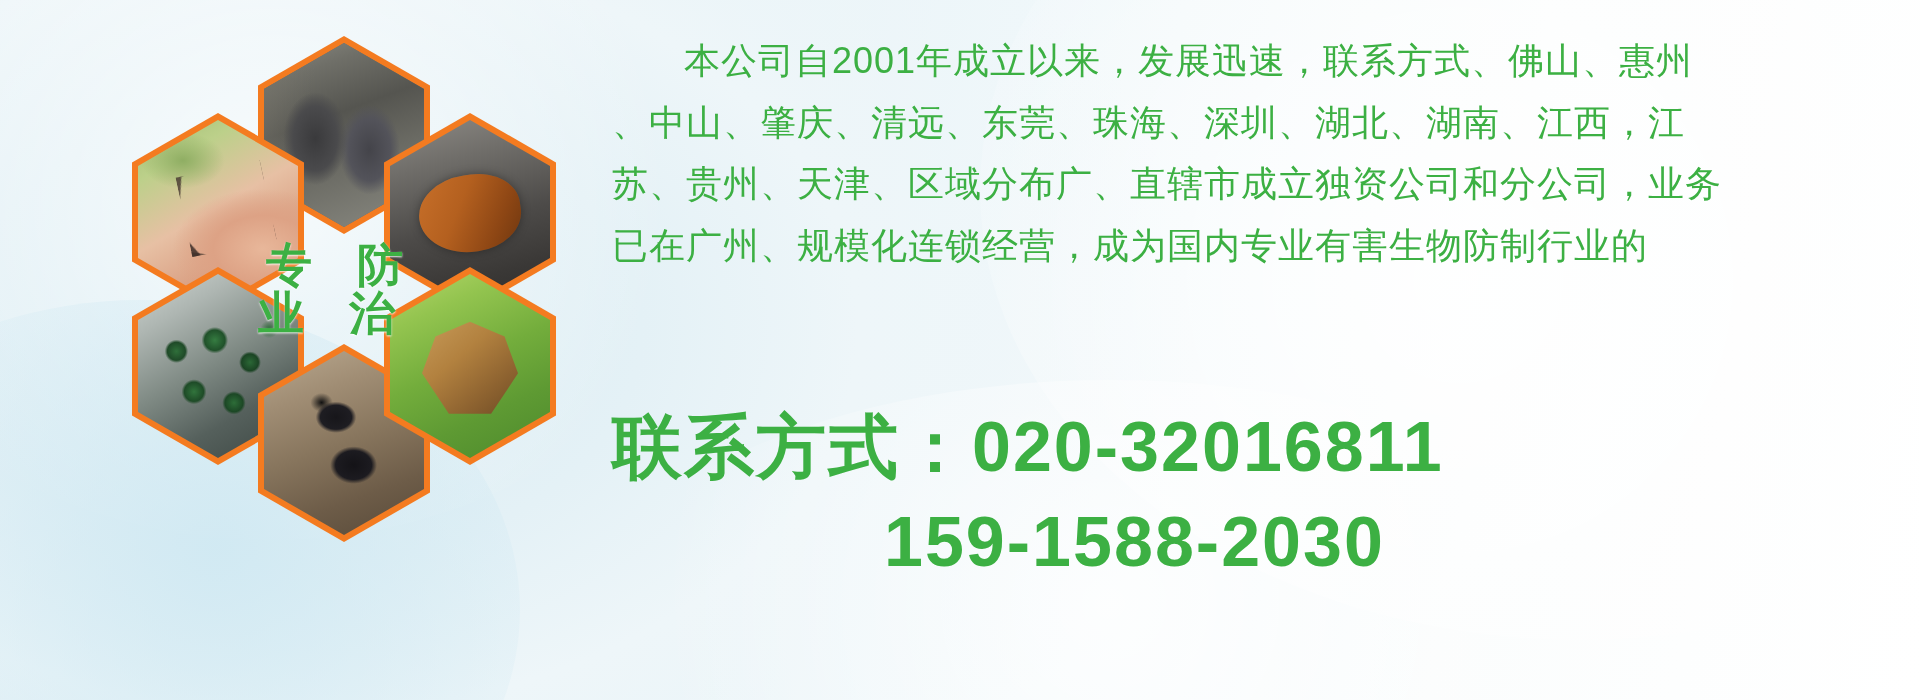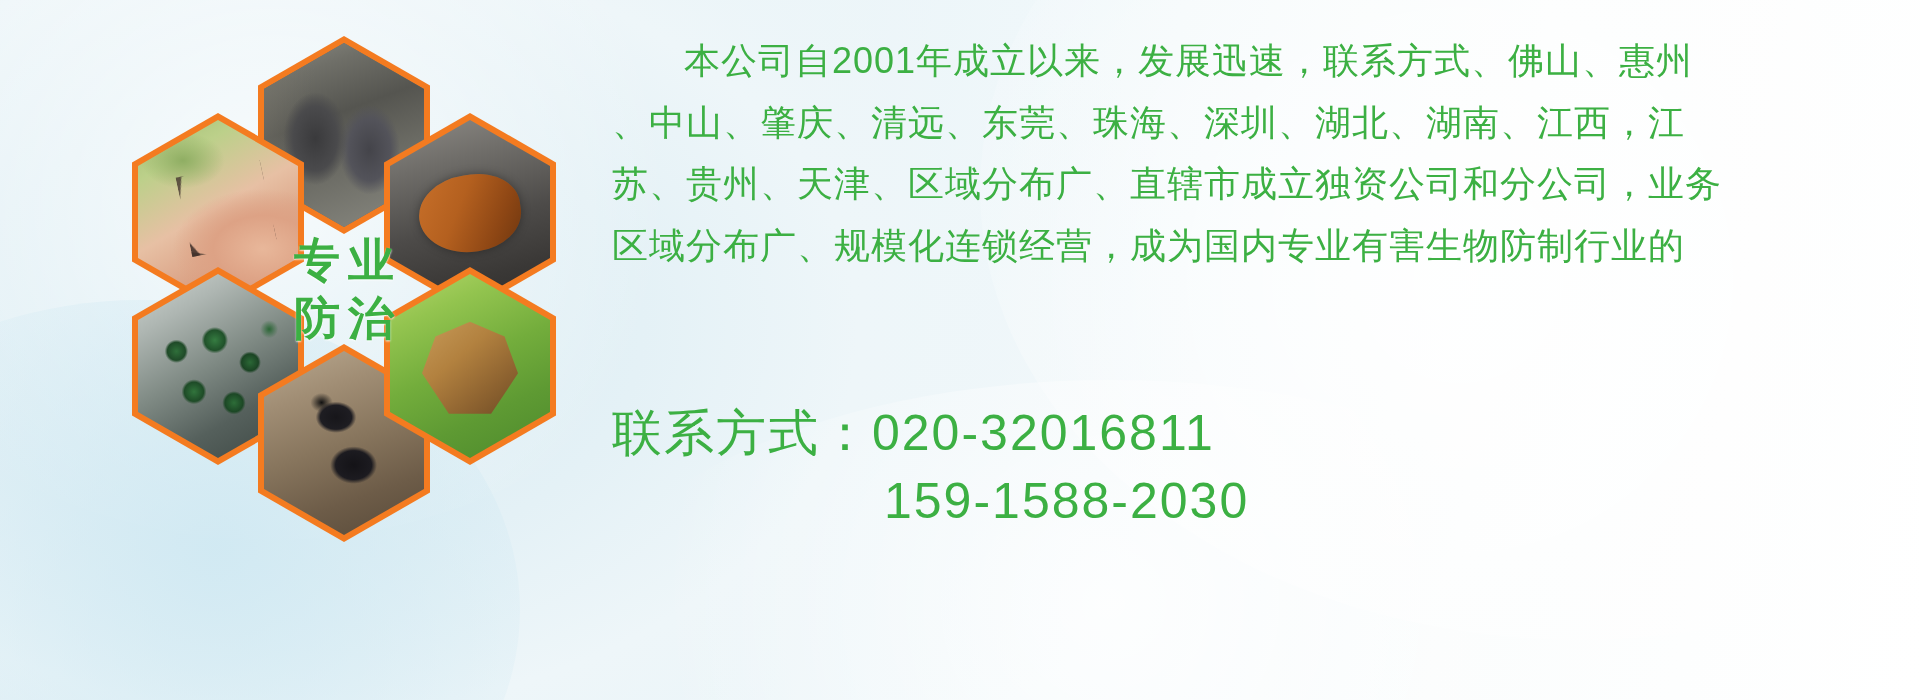--- a/index.html
+++ b/index.html
@@ -82,21 +82,21 @@
   .hex-bl     { left: 168px; top: 334px; }
   .hex-l      { left: 42px;  top: 103px; }
   .hex-ll     { left: 42px;  top: 257px; }
   .hex-label {
     position: absolute;
     left: 168px;
     top: 180px;
     width: 172px;
     height: 198px;
     display: flex;
-    flex-direction: column;
+    flex-direction: row;
     align-items: center;
     justify-content: center;
     gap: 10px;
     color: #3cb043;
     font-weight: 700;
     font-size: 46px;
     letter-spacing: 8px;
     text-indent: 8px;
     line-height: 1.05;
     text-shadow: 0 1px 2px rgba(255,255,255,0.9);
@@ -215,22 +215,22 @@
     text-indent: 72px;
   }
 
   .contact {
     position: absolute;
     left: 612px;
     top: 400px;
     color: #3cb043;
   }
   .contact .line {
-    font-size: 50px;
-    font-weight: 400;
+    font-size: 70px;
+    font-weight: 700;
     line-height: 1.35;
     letter-spacing: 2px;
     white-space: nowrap;
   }
   .contact .line-2 {
     padding-left: 272px;
   }
 </style>
 </head>
 <body>
@@ -284,21 +284,21 @@
       <span>专业</span>
       <span>防治</span>
     </div>
 
   </div>
 
   <div class="copy">
     <p class="indent">本公司自2001年成立以来，发展迅速，联系方式、佛山、惠州</p>
     <p>、中山、肇庆、清远、东莞、珠海、深圳、湖北、湖南、江西，江</p>
     <p>苏、贵州、天津、区域分布广、直辖市成立独资公司和分公司，业务</p>
-    <p>区域分布广、规模化连锁经营，成为国内专业有害生物防制行业的</p>
+    <p>已在广州、规模化连锁经营，成为国内专业有害生物防制行业的</p>
   </div>
 
   <div class="contact">
     <div class="line line-1">联系方式：020-32016811</div>
     <div class="line line-2">159-1588-2030</div>
   </div>
 
 </div>
 
 </body></html>

